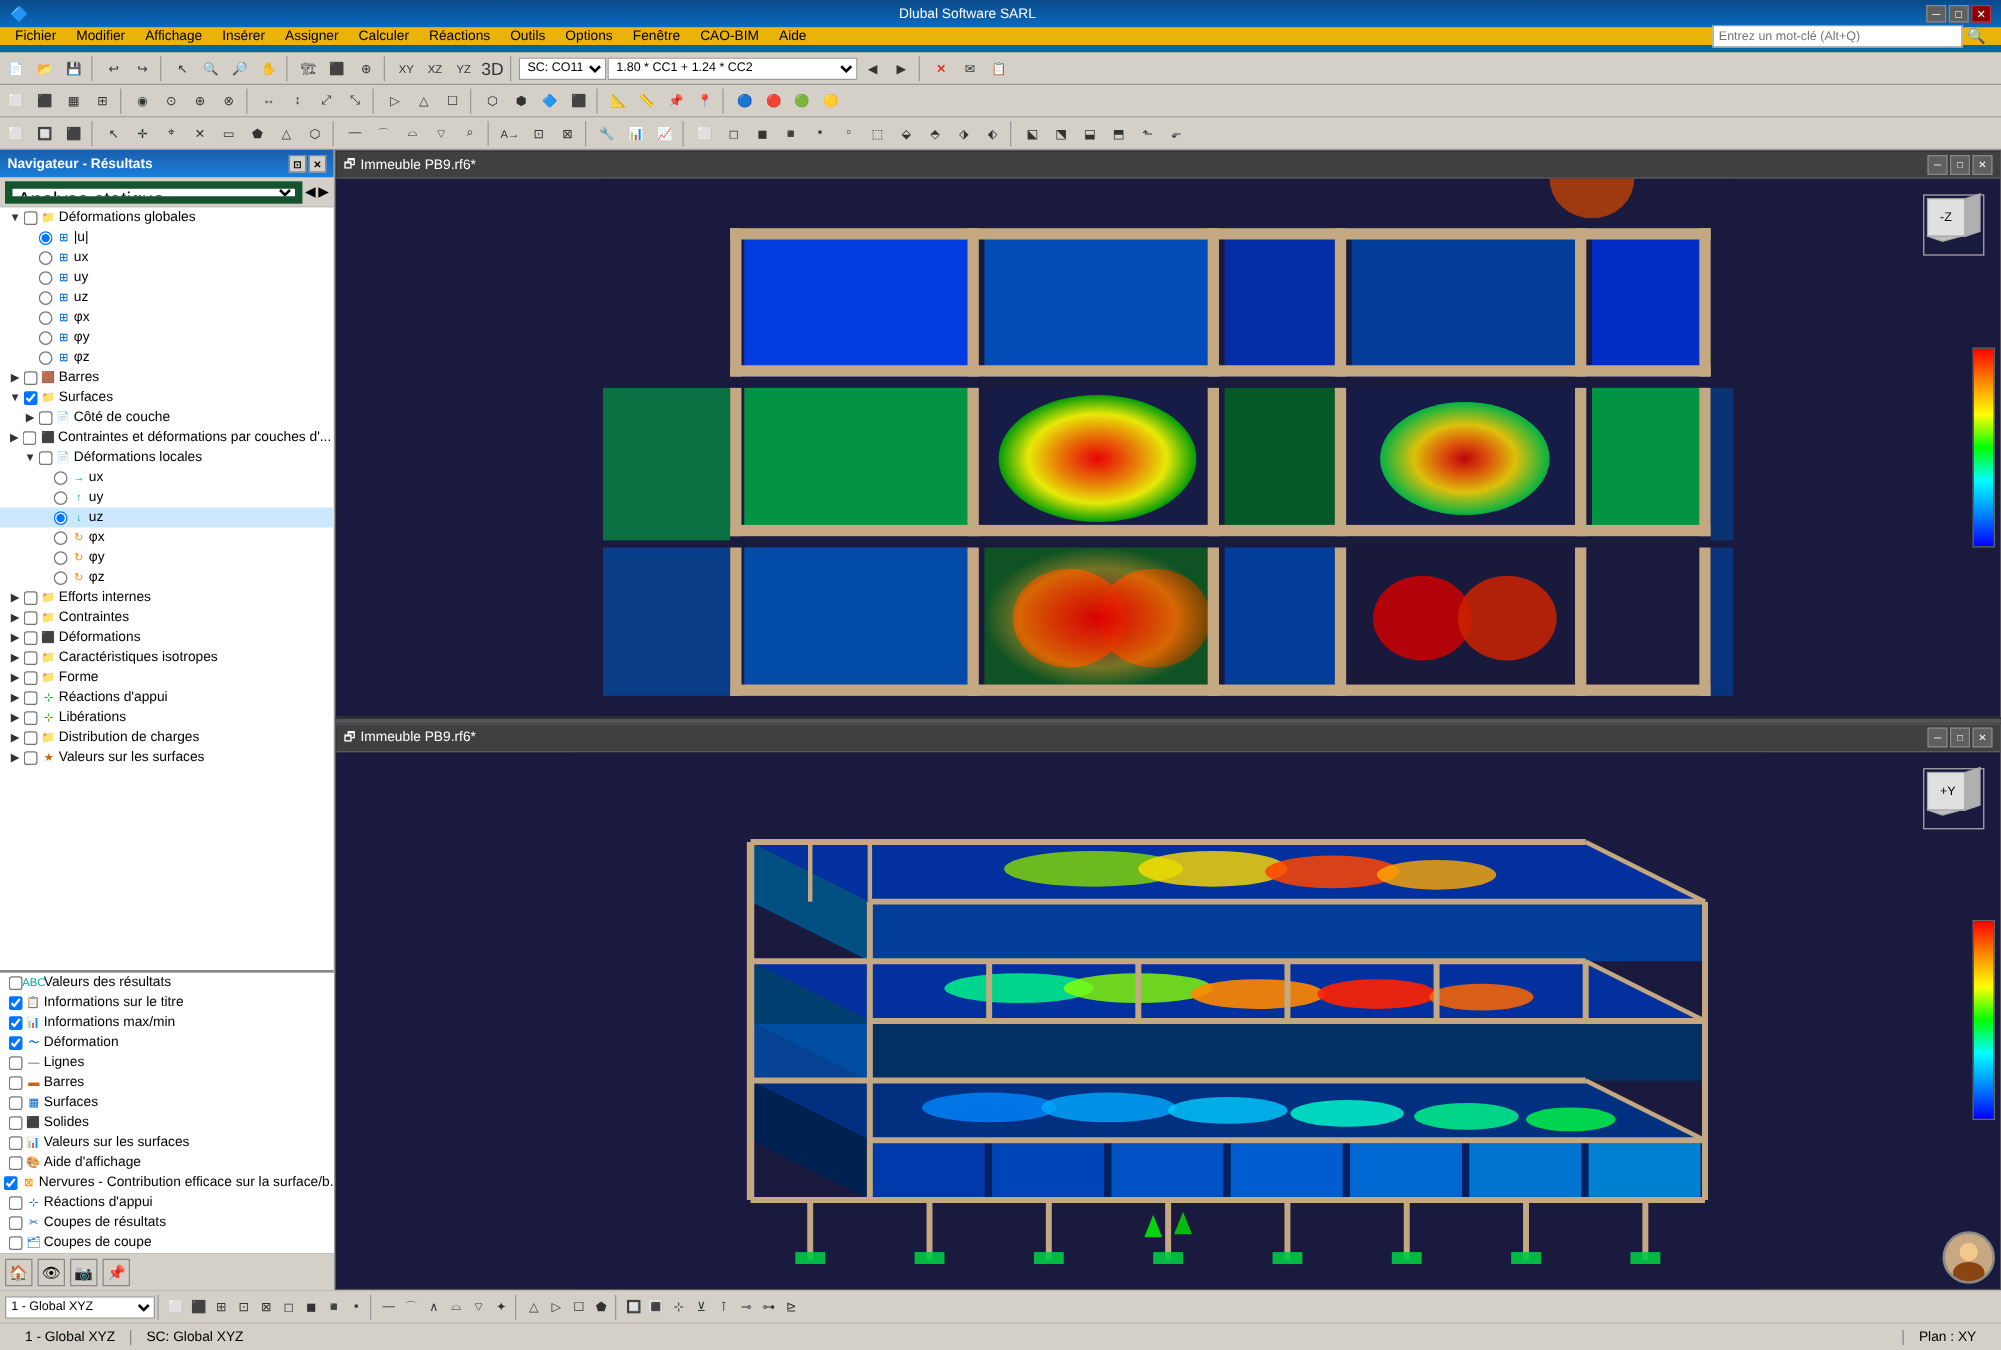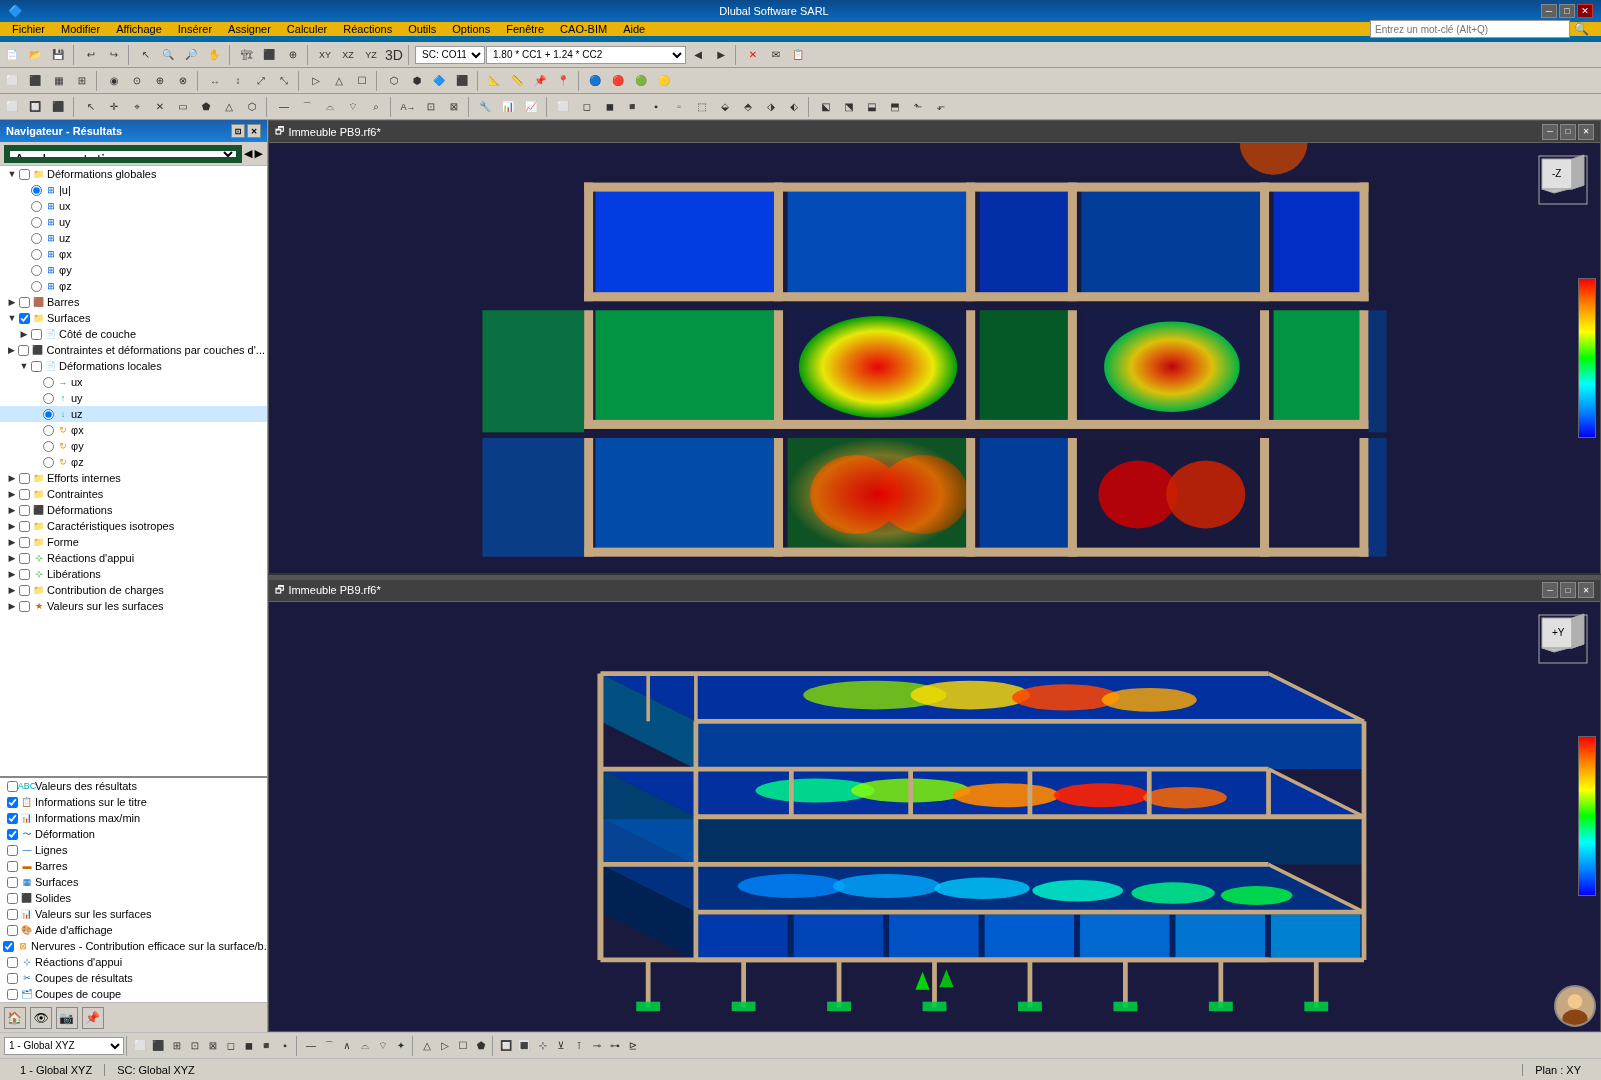--- a/index.html
+++ b/index.html
@@ -435,21 +435,21 @@
         <input type="checkbox" class="tree-checkbox" style="">
         <span class="tree-icon" style="color:#00aa00;">⊹</span>
         <span class="tree-label">Libérations</span>
       </div>
 
       <div class="tree-item">
         <span class="tree-indent" style="width:4px;"></span>
         <span class="tree-expand">▶</span>
         <input type="checkbox" class="tree-checkbox" style="">
         <span class="tree-icon icon-blue">📁</span>
-        <span class="tree-label">Contribution de charges</span>
+        <span class="tree-label">Distribution de charges</span>
       </div>
 
       <div class="tree-item">
         <span class="tree-indent" style="width:4px;"></span>
         <span class="tree-expand">▶</span>
         <input type="checkbox" class="tree-checkbox" style="">
         <span class="tree-icon" style="color:#cc6600;">★</span>
         <span class="tree-label">Valeurs sur les surfaces</span>
       </div>
     </div>

